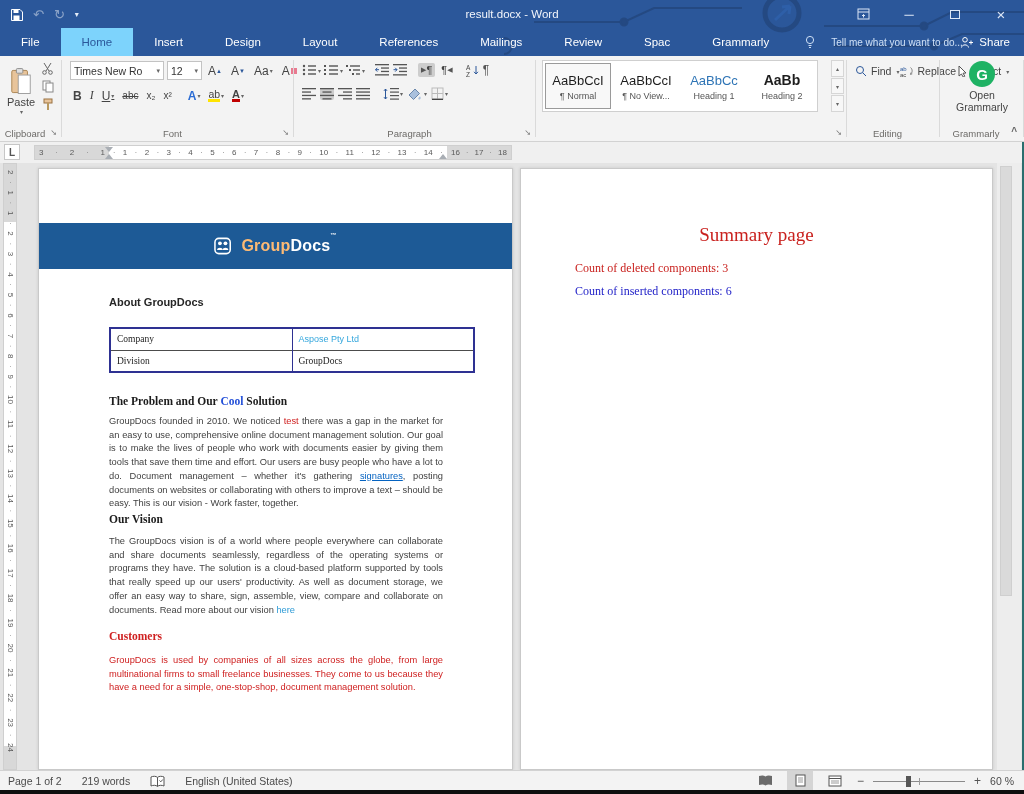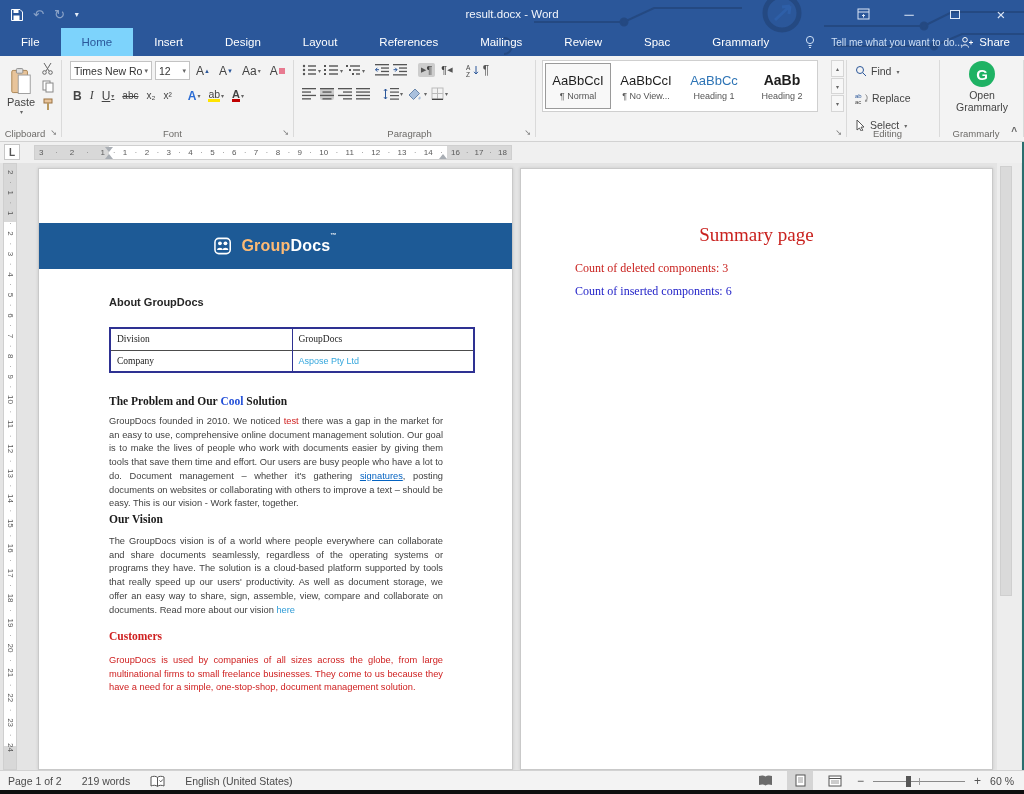--- a/index.html
+++ b/index.html
@@ -265,21 +265,21 @@
               <rect x="5" y="5" width="2" height="7" fill="#b9995f"></rect>
             </svg>
         </span>
       </div>
       <div class="glabel">Clipboard</div>
       <span class="dlg"></span>
     </div>
 
     <div class="rgroup" style="left:63px;width:231px">
       <div class="fr" style="left:7px;top:5px;gap:3px">
-        <span class="combo" style="width:82px">
+        <span class="combo" style="width:94px">
             <span>Times New Ro</span>
           </span>
         <span class="combo" style="width:35px">
             <span>12</span>
           </span>
         <span class="rbtn glyphbtn">
             <span>A</span>
             <span class="supmark">▲</span>
           </span>
         <span class="rbtn glyphbtn">
@@ -490,21 +490,21 @@
       </div>
       <div class="scol">
         <span>▴</span>
         <span>▾</span>
         <span>▾</span>
       </div>
       <span class="dlg"></span>
     </div>
 
     <div class="rgroup" style="left:847px;width:93px">
-      <div style="position:absolute;left:8px;top:6px;display:flex;flex-direction:column;gap:9px">
+      <div style="position:absolute;left:8px;top:6px;display:flex;flex-direction:row;gap:1px">
         <span class="edrow caret">
           <span>
               <svg width="12" height="12">
                 <circle cx="5" cy="5" r="3.5" fill="none" stroke="#2b579a"></circle>
                 <path d="M7.8 7.8L11 11" stroke="#2b579a"></path>
               </svg>
             </span>
           <span>Find</span>
         </span>
         <span class="edrow">
@@ -666,26 +666,26 @@
             </svg>
         </span>
         <span class="logo-text"><span class="logo-group">Group</span><span class="logo-docs">Docs</span><span class="logo-tm">™</span></span>
       </div>
 
       <div class="about">About GroupDocs</div>
 
       <table class="dtable">
         <tbody>
             <tr>
+          <td>Company</td>
+          <td class="brand">Aspose Pty Ltd</td>
+        </tr>
+        <tr>
           <td>Division</td>
           <td class="serif">GroupDocs</td>
-        </tr>
-        <tr>
-          <td>Company</td>
-          <td class="brand">Aspose Pty Ltd</td>
         </tr>
       </tbody>
         </table>
 
       <div class="shead" style="top:226px"><span>The Problem and Our </span><span class="run-blue">Cool</span><span> Solution</span></div>
       <div class="para" style="top:246px"><span>GroupDocs founded in 2010. We noticed </span><span class="run-red">test</span><span> there was a gap in the market for an easy to use, comprehensive online document management solution. Our goal is to make the lives of people who work with documents easier by giving them tools that save them time and effort. Our users are busy people who have a lot to do. Document management – whether it's gathering </span><span class="run-link">signatures</span><span>, posting documents on websites or collaborating with others to improve a text – should be easy. This is our vision - Work faster, together.</span></div>
 
       <div class="shead" style="top:344px">Our Vision</div>
       <div class="para" style="top:366px"><span>The GroupDocs vision is of a world where people everywhere can collaborate and share documents seamlessly, regardless of the operating systems or programs they have. The solution is a cloud-based platform supported by tools that really speed up our users' productivity. As well as document storage, we offer an easy way to share, sign, assemble, view, compare and collaborate on documents. Read more about our vision </span><span class="run-link2">here</span></div>
 

